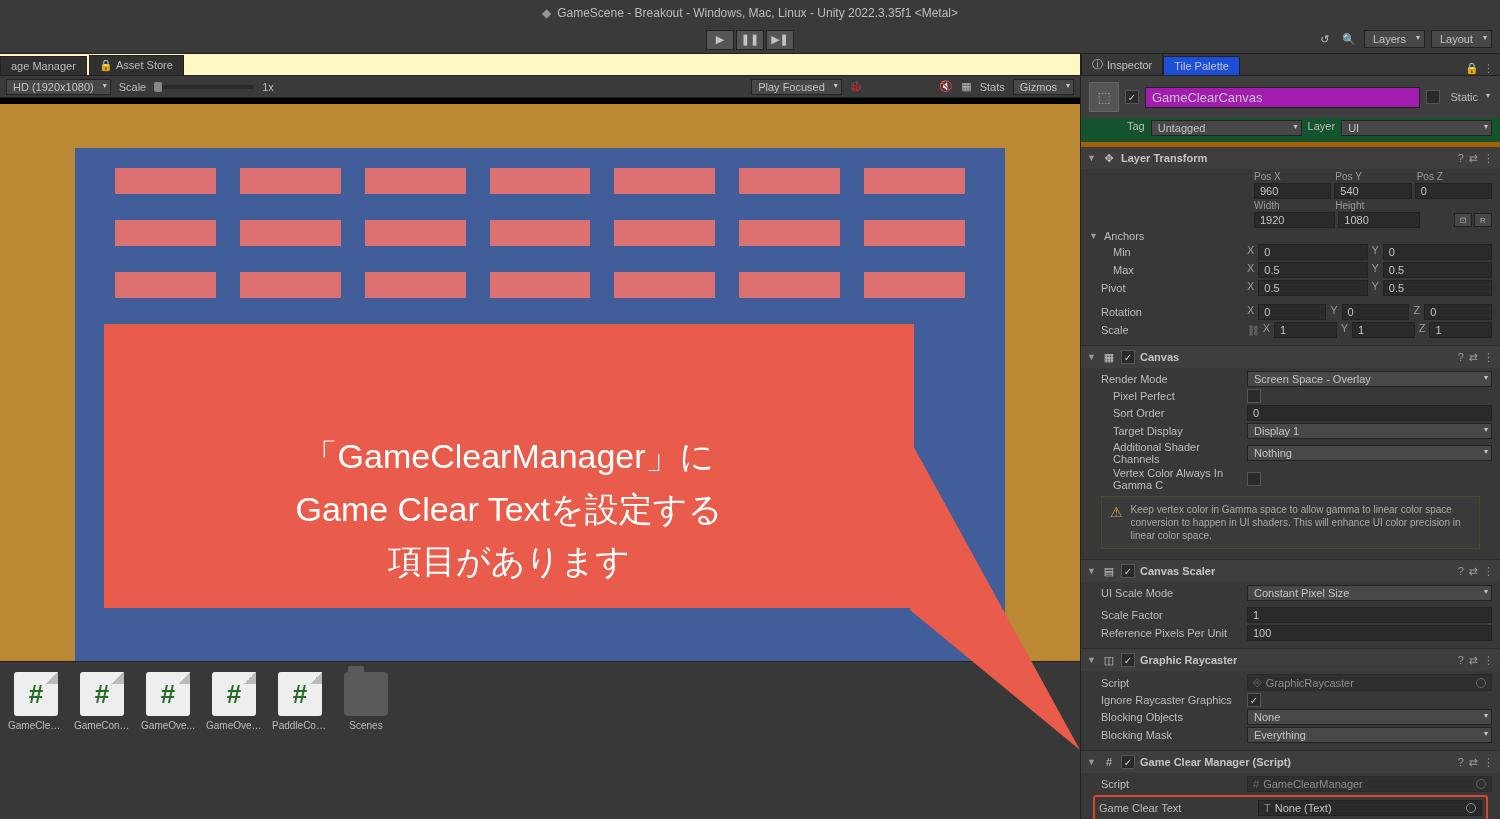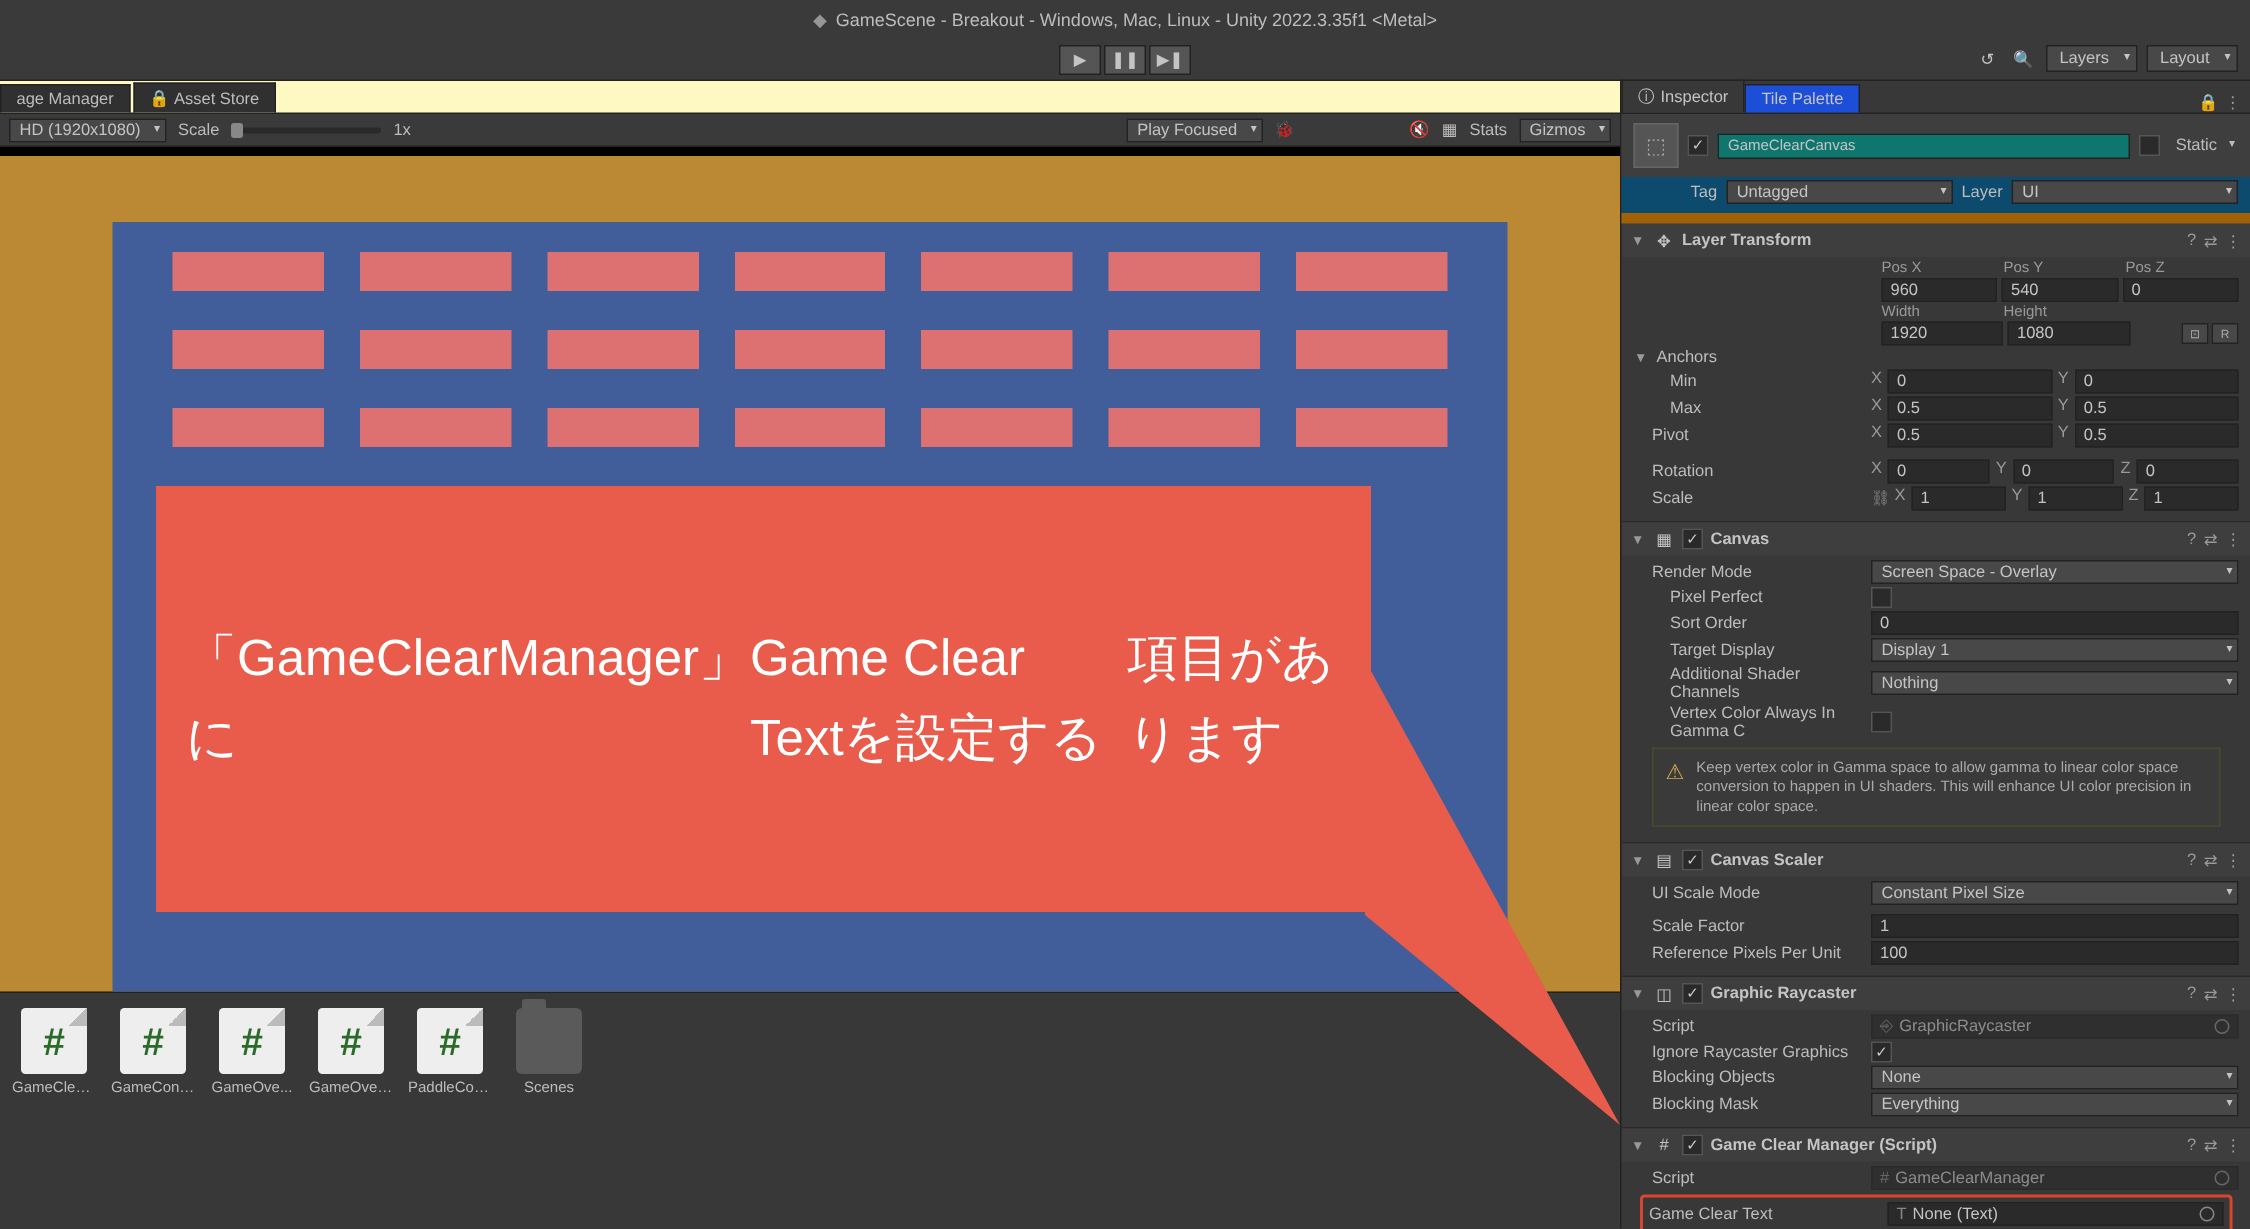--- a/index.html
+++ b/index.html
@@ -31,44 +31,44 @@
 .spacer { flex: 1; }
 .bug-icon { opacity: 0.7; }
 
 .game-view { flex: 1; background: #000; position: relative; overflow: hidden; display: flex; justify-content: center; }
 .game-canvas { width: 100%; height: 560px; background: #bb8933; position: relative; margin-top: 6px; }
 .play-area { position: absolute; left: 75px; right: 75px; top: 44px; bottom: 0; background: #415d9a; }
 .bricks { position: absolute; top: 20px; left: 40px; right: 40px; display: flex; flex-direction: column; gap: 26px; }
 .brick-row { display: flex; gap: 24px; }
 .brick { flex: 1; height: 26px; background: #dd7070; }
 
-.callout { position: absolute; left: 104px; top: 324px; width: 810px; height: 284px; background: #e95b4a; color: #fff; display: flex; flex-direction: row; align-items: center; justify-content: center; font-size: 34px; line-height: 1.55; padding: 20px; }
+.callout { position: absolute; left: 104px; top: 324px; width: 810px; height: 284px; background: #e95b4a; color: #fff; display: flex; flex-direction: column; align-items: center; justify-content: flex-end; font-size: 34px; line-height: 1.55; padding: 20px; }
 
 .assets-area { height: 158px; background: #383838; border-top: 1px solid #222; padding: 10px; display: flex; gap: 14px; align-items: flex-start; }
 .asset-item { display: flex; flex-direction: column; align-items: center; width: 52px; gap: 4px; }
 .asset-icon { width: 44px; height: 44px; background: #eee; border-radius: 3px; display: flex; align-items: center; justify-content: center; font-size: 26px; font-weight: bold; color: #2a6b2a; position: relative; }
 .asset-icon.script::before { content: ''; position: absolute; top: 0; right: 0; width: 12px; height: 12px; background: linear-gradient(135deg, #eee 50%, #bbb 50%); }
 .asset-icon.folder { background: #5a5a5a; border-radius: 4px; }
 .asset-icon.folder::before { content: ''; position: absolute; top: -6px; left: 4px; width: 16px; height: 8px; background: #5a5a5a; border-radius: 2px 2px 0 0; }
 .asset-label { font-size: 10px; color: #bdbdbd; white-space: nowrap; overflow: hidden; text-overflow: ellipsis; max-width: 56px; }
 
 
 .insp-tabs { height: 22px; display: flex; align-items: flex-end; background: #383838; border-bottom: 1px solid #222; }
 .insp-tab { padding: 3px 10px; background: #1d4ed8; border: 1px solid #222; border-bottom: none; font-size: 11px; display: flex; align-items: center; gap: 4px; }
 .insp-tab.active { background: #383838; }
 .insp-tab-icons { margin-left: auto; display: flex; gap: 4px; padding: 0 6px; color: #999; font-size: 11px; }
 
 .insp-header { padding: 6px 8px; display: flex; align-items: center; gap: 6px; background: #3e3e3e; }
 .cube-icon { width: 30px; height: 30px; background: #555; border: 1px solid #666; display: flex; align-items: center; justify-content: center; color: #aaa; font-size: 14px; }
 .checkbox { width: 14px; height: 14px; background: #2a2a2a; border: 1px solid #555; display: flex; align-items: center; justify-content: center; font-size: 10px; color: #ccc; }
-.obj-name { flex: 1; background: #0f766e; border: 1px solid #222; padding: 2px 6px; color: #c4c4c4; font-size: 10px; }
+.obj-name { flex: 1; background: #a21caf; border: 1px solid #222; padding: 2px 6px; color: #c4c4c4; font-size: 13px; }
 .static-dd { font-size: 11px; color: #bdbdbd; padding: 0 14px 0 4px; position: relative; }
 .static-dd::after { content: '▾'; position: absolute; right: 2px; font-size: 8px; }
 
-.tag-layer { padding: 2px 8px 6px 46px; display: flex; gap: 6px; align-items: center; background: #0c4a6e; border-bottom: 7px solid #a16207; }
+.tag-layer { padding: 2px 8px 6px 46px; display: flex; gap: 6px; background: #14532d; border-bottom: 5px solid #a16207; }
 .tag-layer .lbl { font-size: 11px; color: #bdbdbd; }
 .tag-dd { flex: 1; background: #484848; border: 1px solid #222; padding: 1px 16px 1px 6px; position: relative; font-size: 11px; color: #c4c4c4; }
 .tag-dd::after { content: '▾'; position: absolute; right: 3px; font-size: 8px; }
 
 .insp-body { flex: 1; overflow-y: auto; }
 .comp { border-bottom: 1px solid #2a2a2a; }
 .comp-header { display: flex; align-items: center; padding: 4px 6px; background: #3e3e3e; gap: 5px; }
 .comp-header .arrow { font-size: 9px; color: #999; width: 10px; }
 .comp-header .cicon { width: 14px; height: 14px; display: flex; align-items: center; justify-content: center; font-size: 11px; }
 .comp-header .cname { flex: 1; font-size: 11px; font-weight: 600; color: #c4c4c4; }

